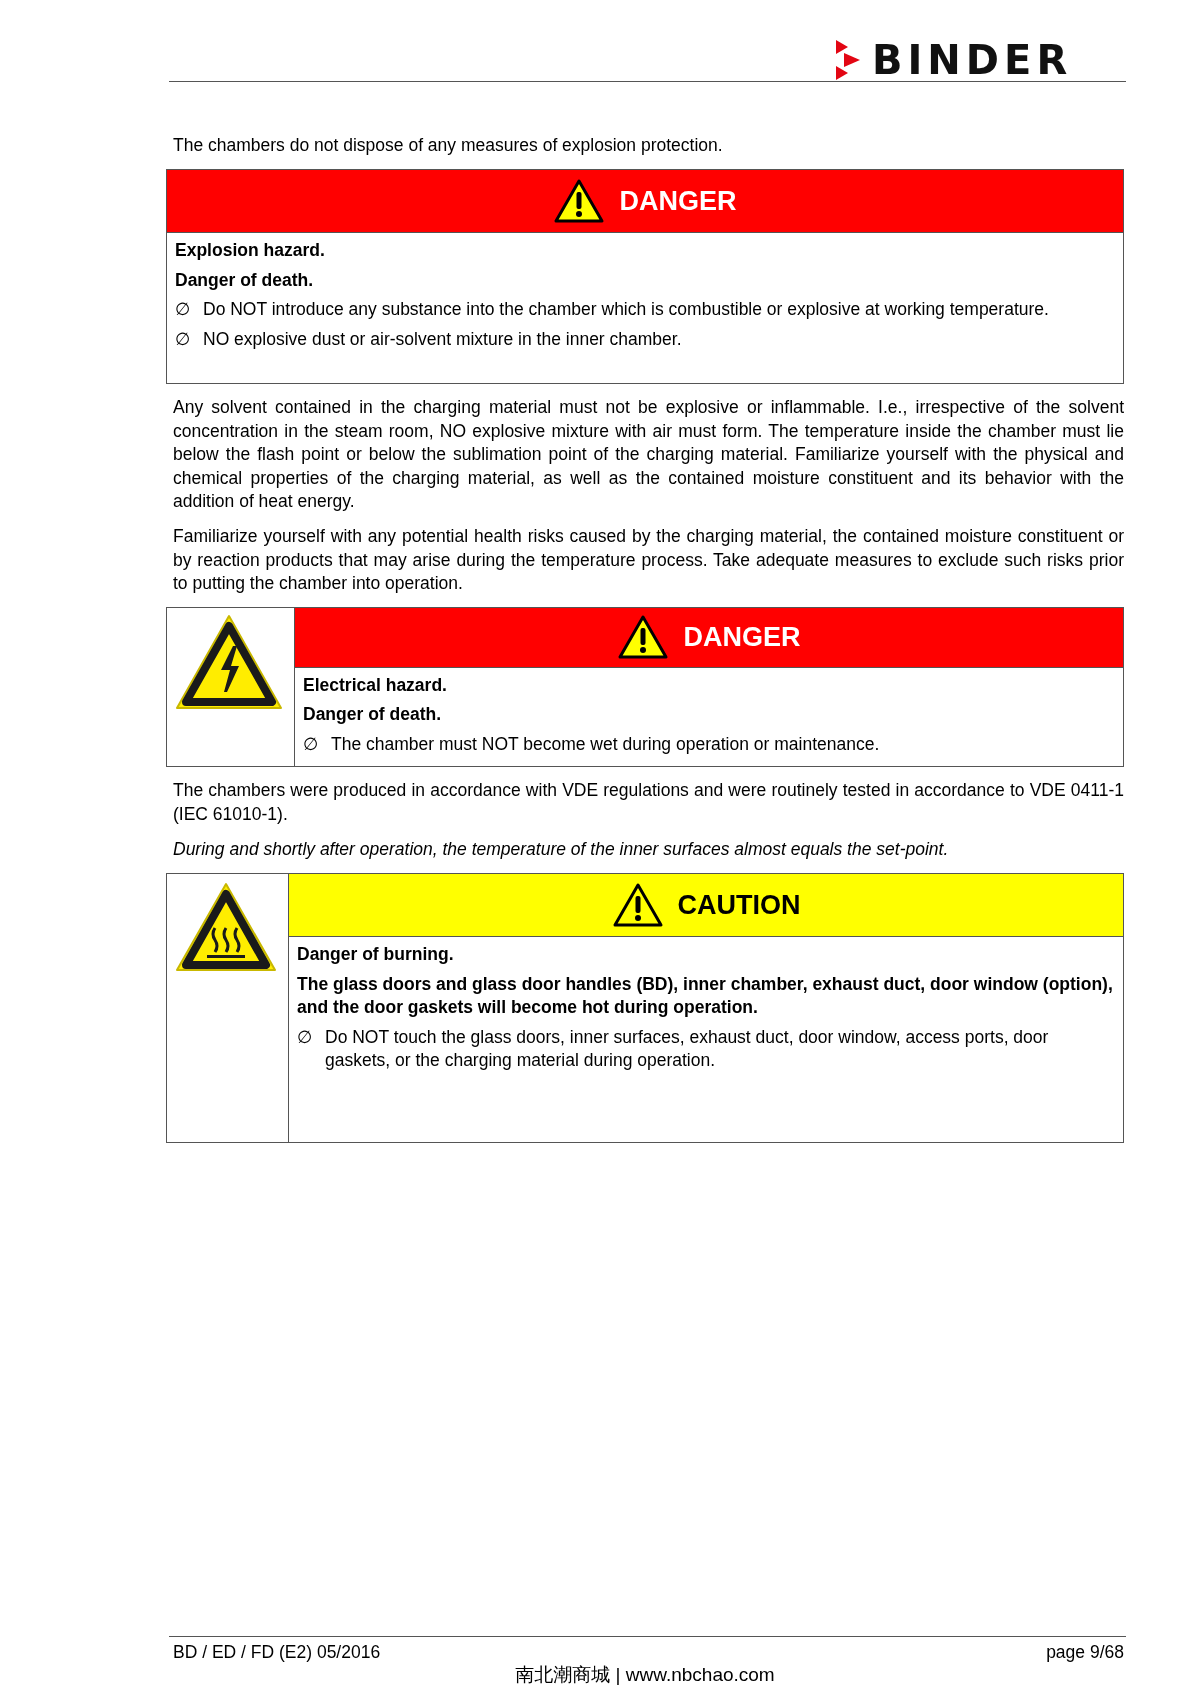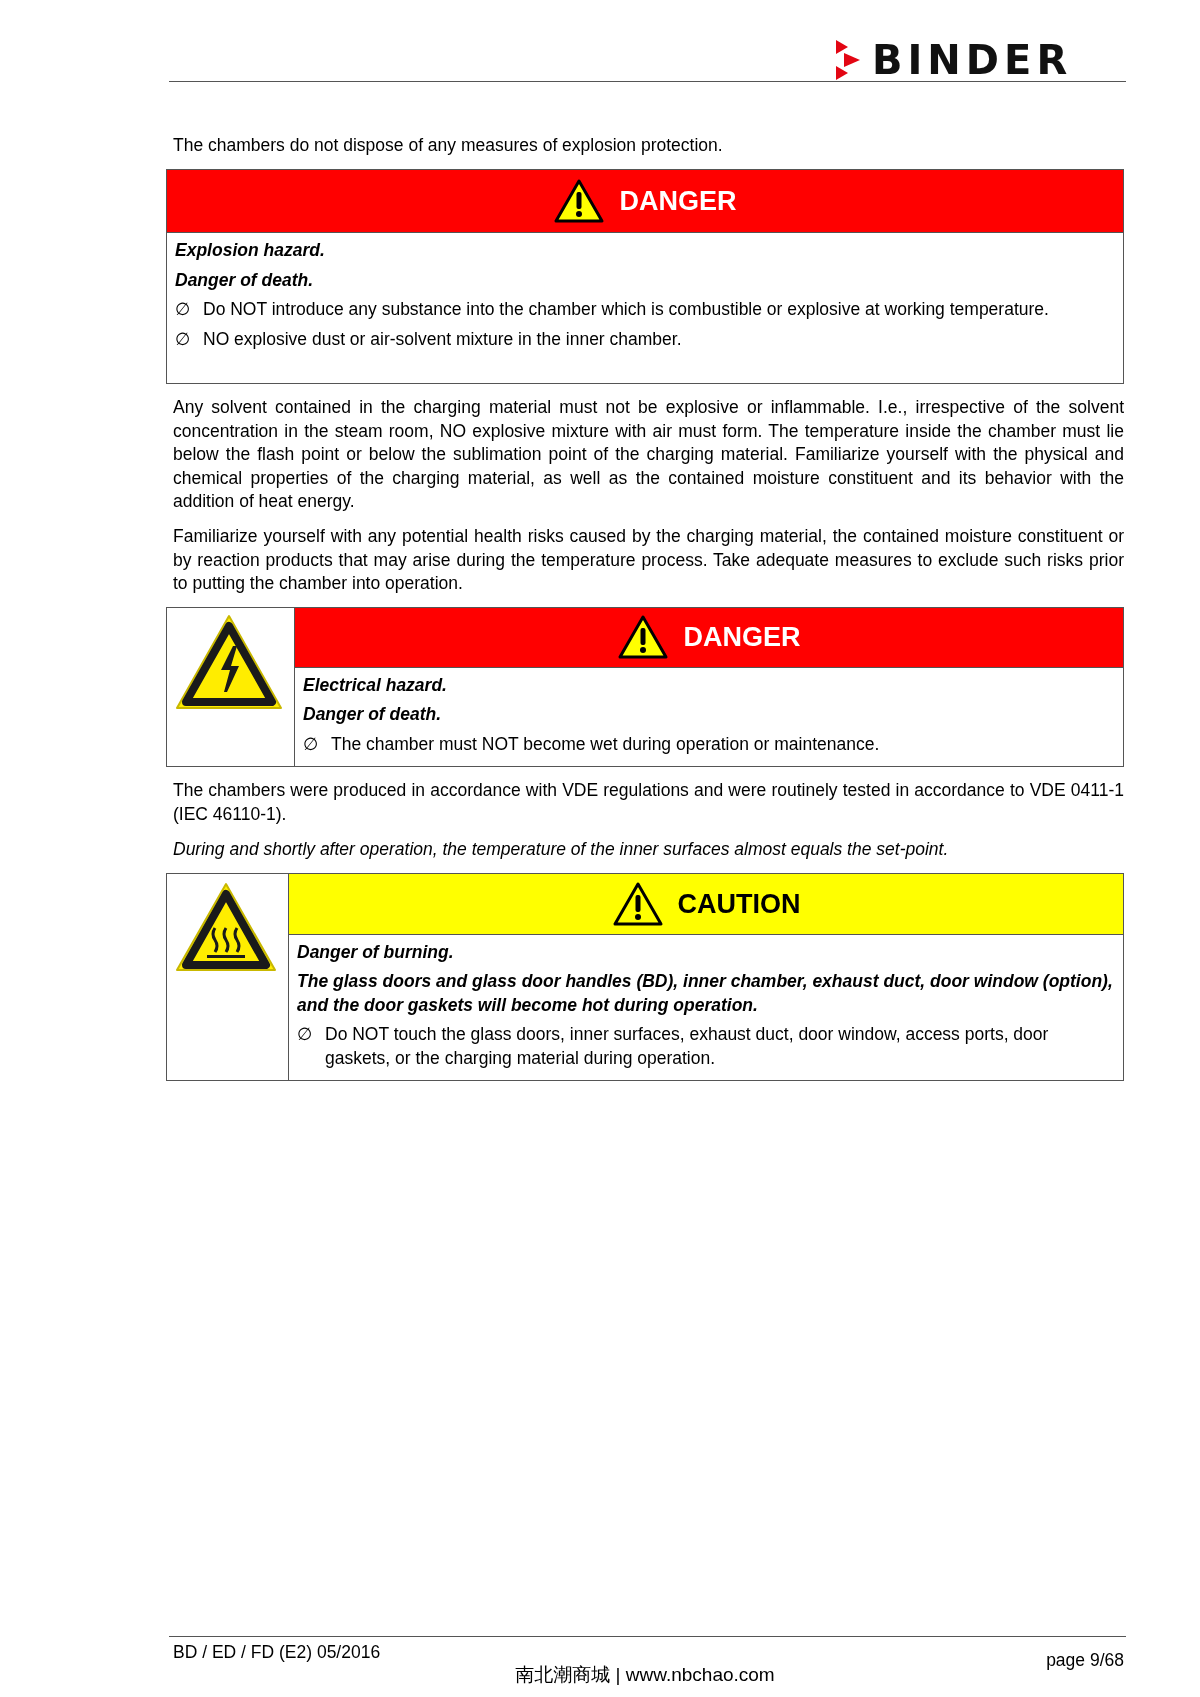--- a/index.html
+++ b/index.html
@@ -13,21 +13,21 @@
   .box { position:absolute; left:166px; width:958px; border:1.5px solid #555; box-sizing:border-box; display:flex; }
   .box .iconcol { border-right:1.5px solid #555; box-sizing:border-box; position:relative; }
   .box .content { flex:1; display:flex; flex-direction:column; }
   .bar { display:flex; align-items:center; justify-content:center; border-bottom:1.5px solid #555; box-sizing:border-box; }
   .bar.danger { background:#ff0000; }
   .bar.caution { background:#ffff00; }
   .bar .label { font-size:27px; font-weight:bold; margin-left:14px; line-height:30px; }
   .bar.danger .label { color:#fff; }
   .bar.caution .label { color:#000; }
   .body { padding:6px 8px 4px 8px; font-size:17.5px; line-height:23.5px; }
-  .bold { font-weight:bold; margin-bottom:6px;font-style:italic; }
+  .bold { font-weight:bold; margin-bottom:6px; }
   .item { display:flex; margin-bottom:6px; }
   .item .sym { width:28px; flex:none; }
   .footer { position:absolute; font-size:17.5px; }
   .sign { position:absolute; }
 </style>
 </head>
 <body>
 
 <div class="logo">
   <svg class="logo-mark" viewBox="0 0 32 40">
@@ -90,24 +90,24 @@
       <div class="bold">Electrical hazard.</div>
       <div class="bold">Danger of death.</div>
       <div class="item">
         <span class="sym">∅</span>
         <span>The chamber must NOT become wet during operation or maintenance.</span>
       </div>
     </div>
   </div>
 </div>
 
-<div class="para" style="top:779px;">The chambers were produced in accordance with VDE regulations and were routinely tested in accordance to VDE 0411-1 (IEC 46110-1).</div>
+<div class="para" style="top:779px;">The chambers were produced in accordance with VDE regulations and were routinely tested in accordance to VDE 0411-1 (IEC 61010-1).</div>
 <div class="para" style="top:838px;font-style:italic;">During and shortly after operation, the temperature of the inner surfaces almost equals the set-point.</div>
 
-<div class="box" style="top:873px; height:208px;">
+<div class="box" style="top:873px; height:270px;">
   <div class="iconcol" style="width:122px;">
     <svg class="sign" style="left:8px; top:8px;" width="102" height="92" viewBox="0 0 102 92">
       <polygon points="51,2 100,88 2,88" fill="#ffed00" stroke="#c9b800" stroke-width="2" stroke-linejoin="round"></polygon>
       <polygon points="51,12 91,83 11,83" fill="none" stroke="#1a1a1a" stroke-width="8" stroke-linejoin="round"></polygon>
       <path d="M40,46 q-4,6 0,12 q4,6 0,12" fill="none" stroke="#1a1a1a" stroke-width="3"></path>
       <path d="M51,46 q-4,6 0,12 q4,6 0,12" fill="none" stroke="#1a1a1a" stroke-width="3"></path>
       <path d="M62,46 q-4,6 0,12 q4,6 0,12" fill="none" stroke="#1a1a1a" stroke-width="3"></path>
       <rect x="32" y="73" width="38" height="3" fill="#1a1a1a"></rect>
     </svg>
   </div>
@@ -126,14 +126,14 @@
       <div class="item">
         <span class="sym">∅</span>
         <span>Do NOT touch the glass doors, inner surfaces, exhaust duct, door window, access ports, door gaskets, or the charging material during operation.</span>
       </div>
     </div>
   </div>
 </div>
 
 <div class="hline" style="left:169px; width:957px; top:1636px;"></div>
 <div class="footer" style="left:173px; top:1642px;">BD / ED / FD (E2) 05/2016</div>
-<div class="footer" style="right:76px; top:1642px; text-align:right;margin-top:8px;">page 9/68</div>
+<div class="footer" style="right:76px; top:1642px; text-align:right;">page 9/68</div>
 <div class="footer" style="left:0; width:1290px; top:1662px; text-align:center; font-size:19px;">南北潮商城 | www.nbchao.com</div>
 
 </body></html>

